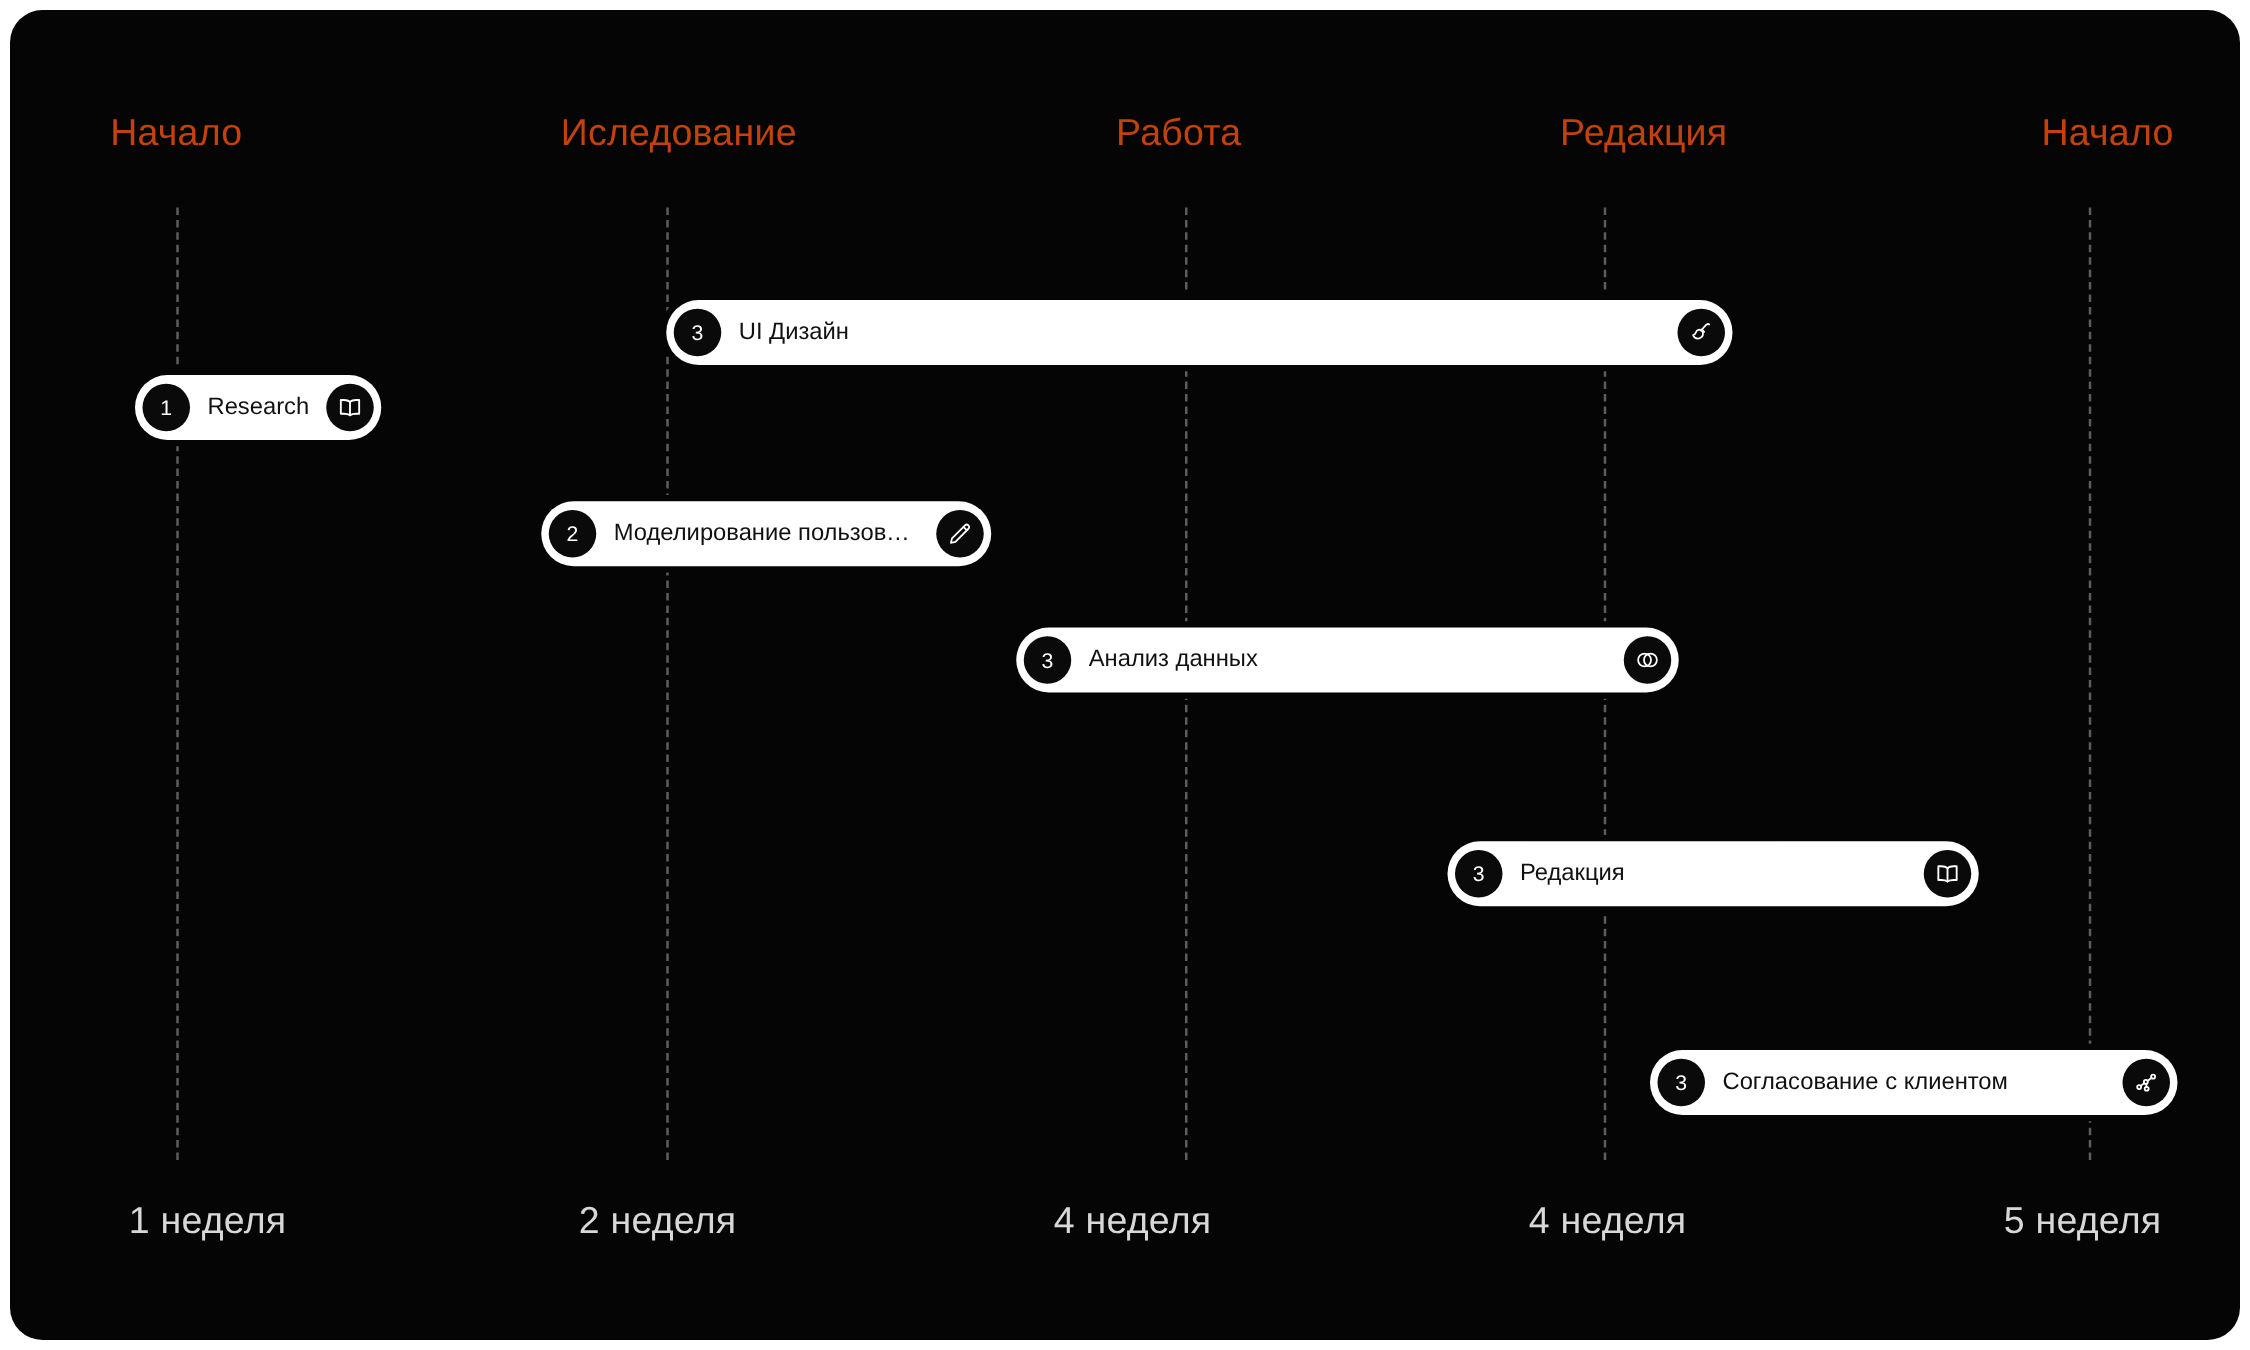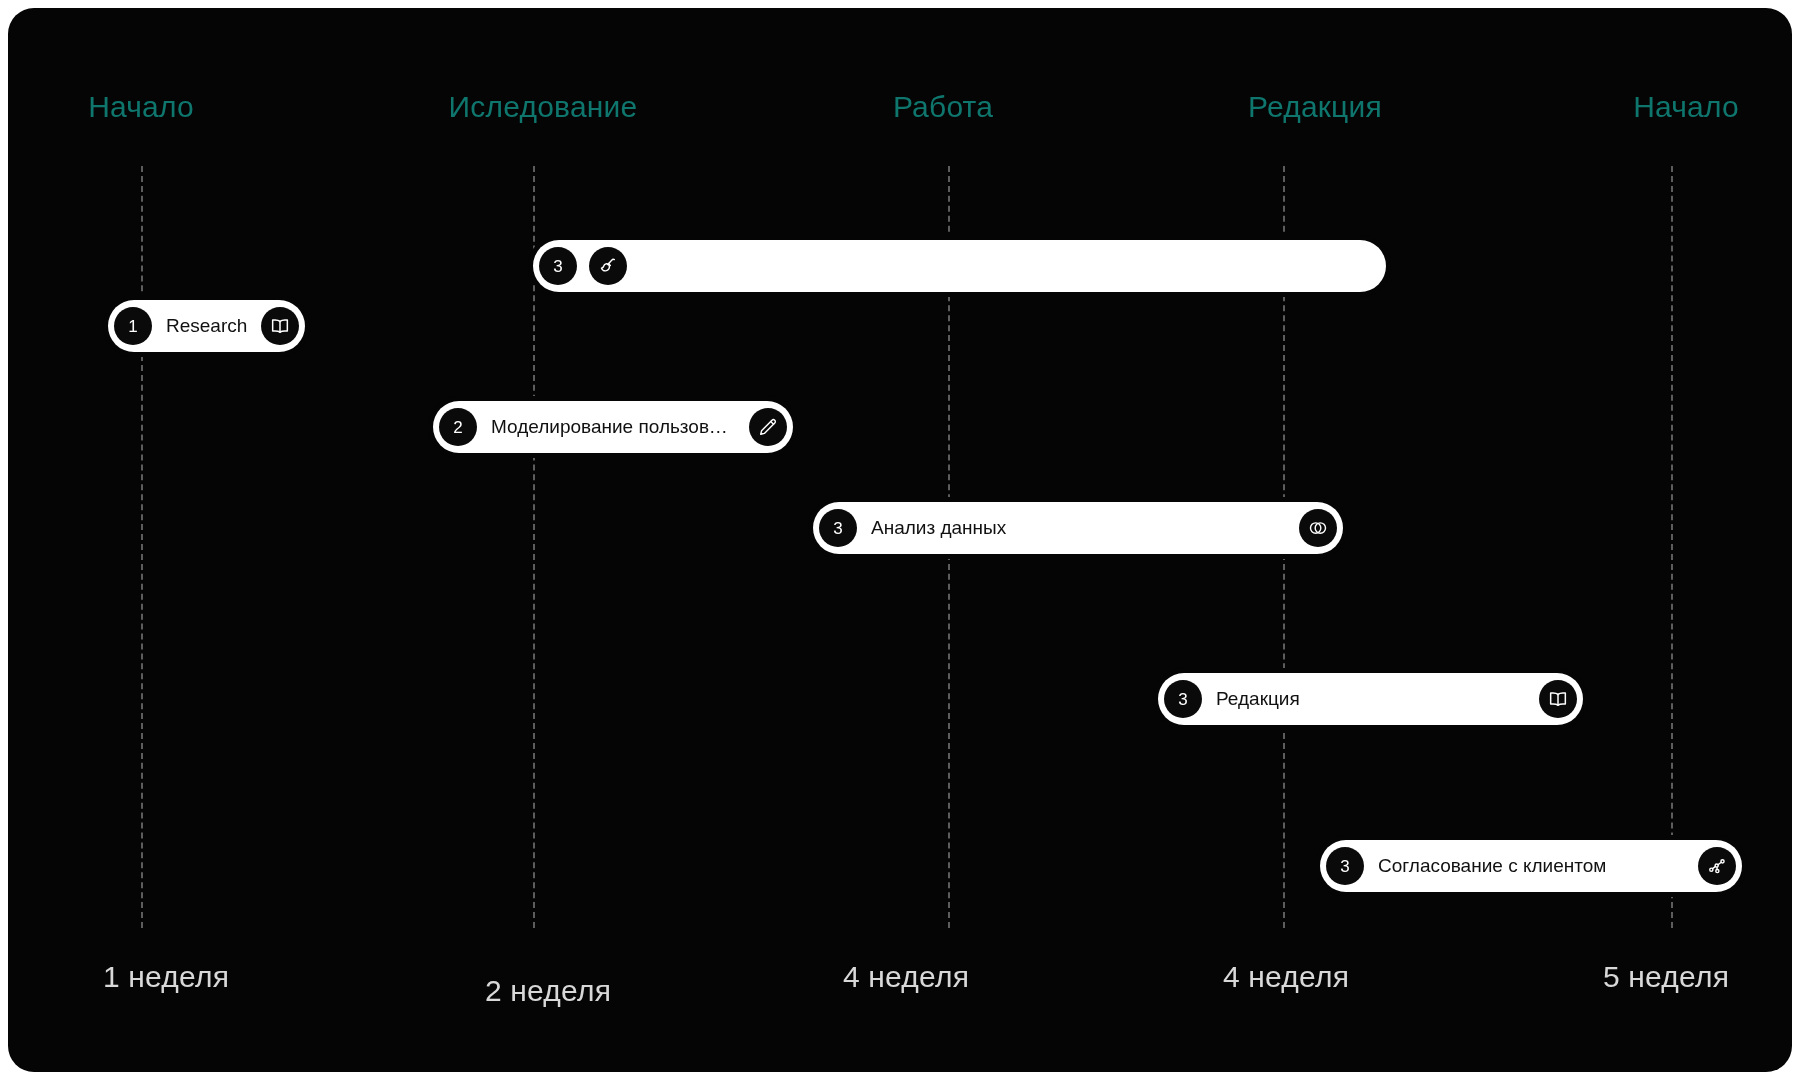--- a/index.html
+++ b/index.html
@@ -41,21 +41,21 @@
     height: 762px;
     border-left: 2px dashed #6d6d6d;
     opacity: 0.85;
   }
 
   
   .phase-label {
     position: absolute;
     top: 82px;
     transform: translateX(-50%);
-    color: #0f766e;
+    color: #c2410c;
     font-size: 30px;
     line-height: 34px;
     letter-spacing: 0.2px;
     white-space: nowrap;
   }
 
   
   .week-label {
     position: absolute;
     top: 952px;
@@ -130,39 +130,40 @@
     <div class="gridline" style="left:1275px;"></div>
     <div class="gridline" style="left:1663px;"></div>
 
     <div class="phase-label" style="left:133px;">Начало</div>
     <div class="phase-label" style="left:535px;">Иследование</div>
     <div class="phase-label" style="left:935px;">Работа</div>
     <div class="phase-label" style="left:1307px;">Редакция</div>
     <div class="phase-label" style="left:1678px;">Начало</div>
 
     <div class="week-label" style="left:158px;">1 неделя</div>
-    <div class="week-label" style="left:540px;margin-top:14px;">2 неделя</div>
+    <div class="week-label" style="left:518px;">2 неделя</div>
     <div class="week-label" style="left:898px;">4 неделя</div>
     <div class="week-label" style="left:1278px;">4 неделя</div>
     <div class="week-label" style="left:1658px;">5 неделя</div>
 
     <div class="task-bar" style="left:100px; top:292px; width:197px;">
       <div class="task-badge">1</div>
       <div class="task-label">Research</div>
       <div class="task-icon">
         <svg width="20" height="20" viewBox="0 0 24 24" fill="none" stroke="#ffffff" stroke-width="1.8" stroke-linecap="round" stroke-linejoin="round">
           <path d="M12 6.5 C12 6.5 10 4.8 6.2 4.8 L3.2 4.8 L3.2 18 L6.2 18 C10 18 12 19.4 12 19.4"></path>
           <path d="M12 6.5 C12 6.5 14 4.8 17.8 4.8 L20.8 4.8 L20.8 18 L17.8 18 C14 18 12 19.4 12 19.4"></path>
           <path d="M12 6.6 L12 19.3"></path>
         </svg>
       </div>
     </div>
 
     <div class="task-bar" style="left:525px; top:232px; width:853px;">
       <div class="task-badge">3</div>
+      <div class="task-label">UI Дизайн</div>
       <div class="task-icon">
         <svg width="20" height="20" viewBox="0 0 24 24" fill="none" stroke="#ffffff" stroke-width="1.7" stroke-linecap="round" stroke-linejoin="round">
           <path d="M19.6 4.3 C18.6 3.5 17.4 3.9 16.4 5 L11.8 10.1"></path>
           <path d="M12.6 9.1 L14.8 11.4"></path>
           <path d="M11.4 9.6 C9.6 8.9 7.7 9.8 7.1 11.6 C6.6 13.2 5.6 14.2 4.2 14.6 C5 16.6 6.9 17.9 9.1 17.8 C11.8 17.7 13.8 15.5 13.7 12.9 C13.7 11.4 12.8 10.2 11.4 9.6 Z"></path>
         </svg>
       </div>
     </div>
 
     <div class="task-bar" style="left:425px; top:393px; width:360px;">

